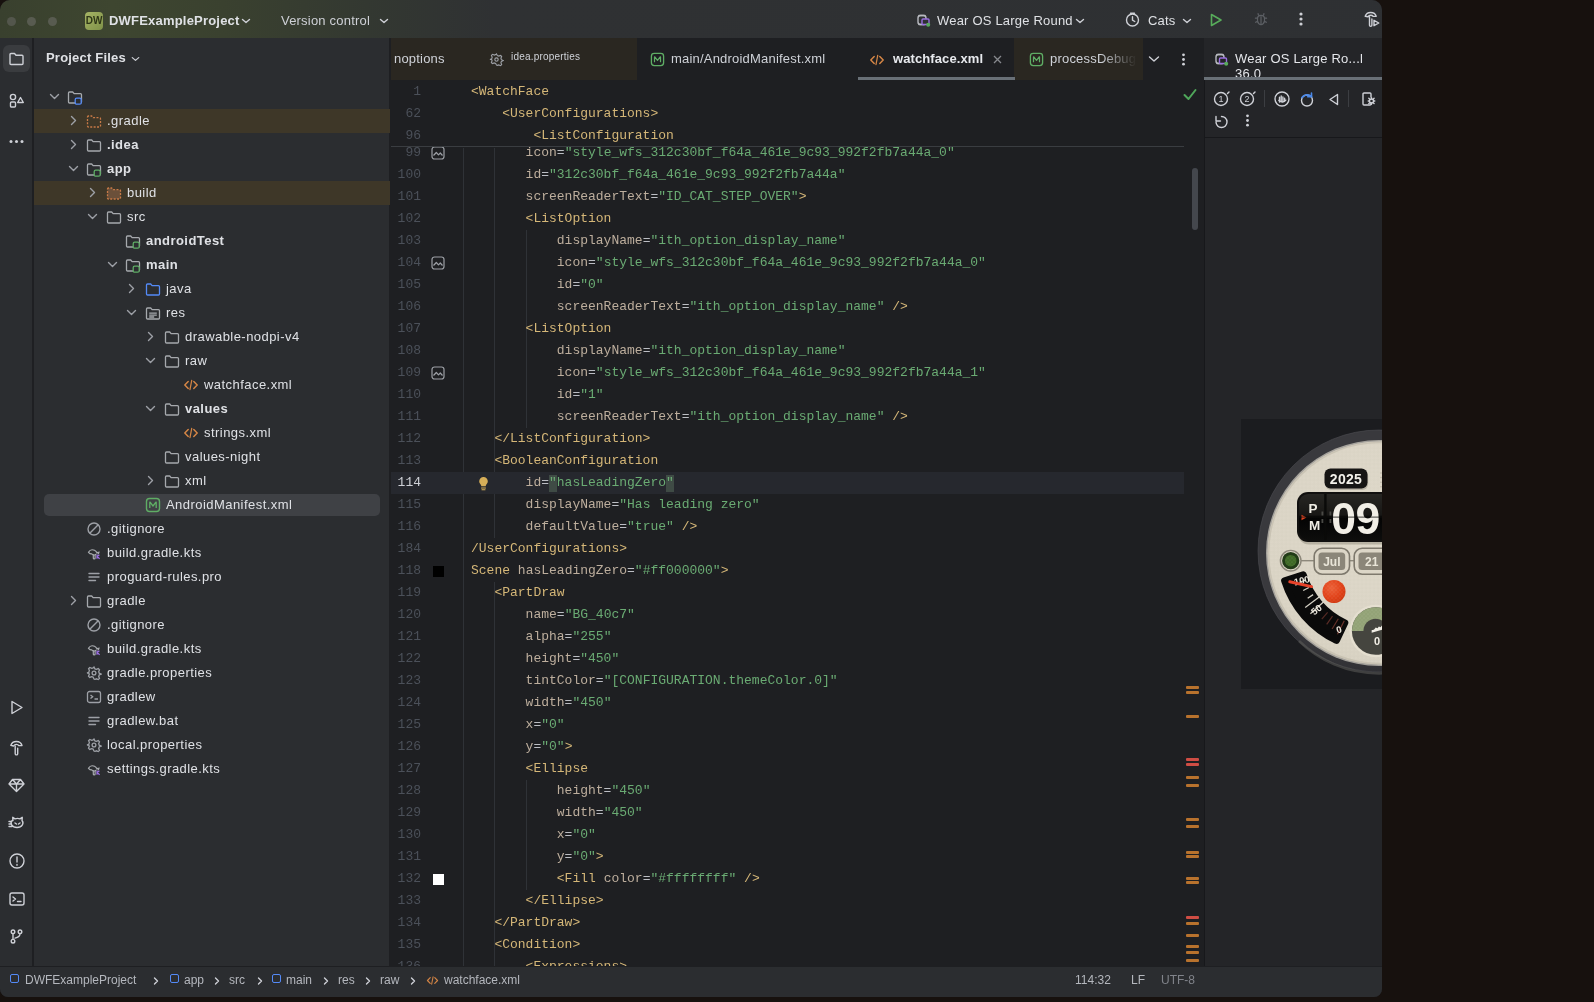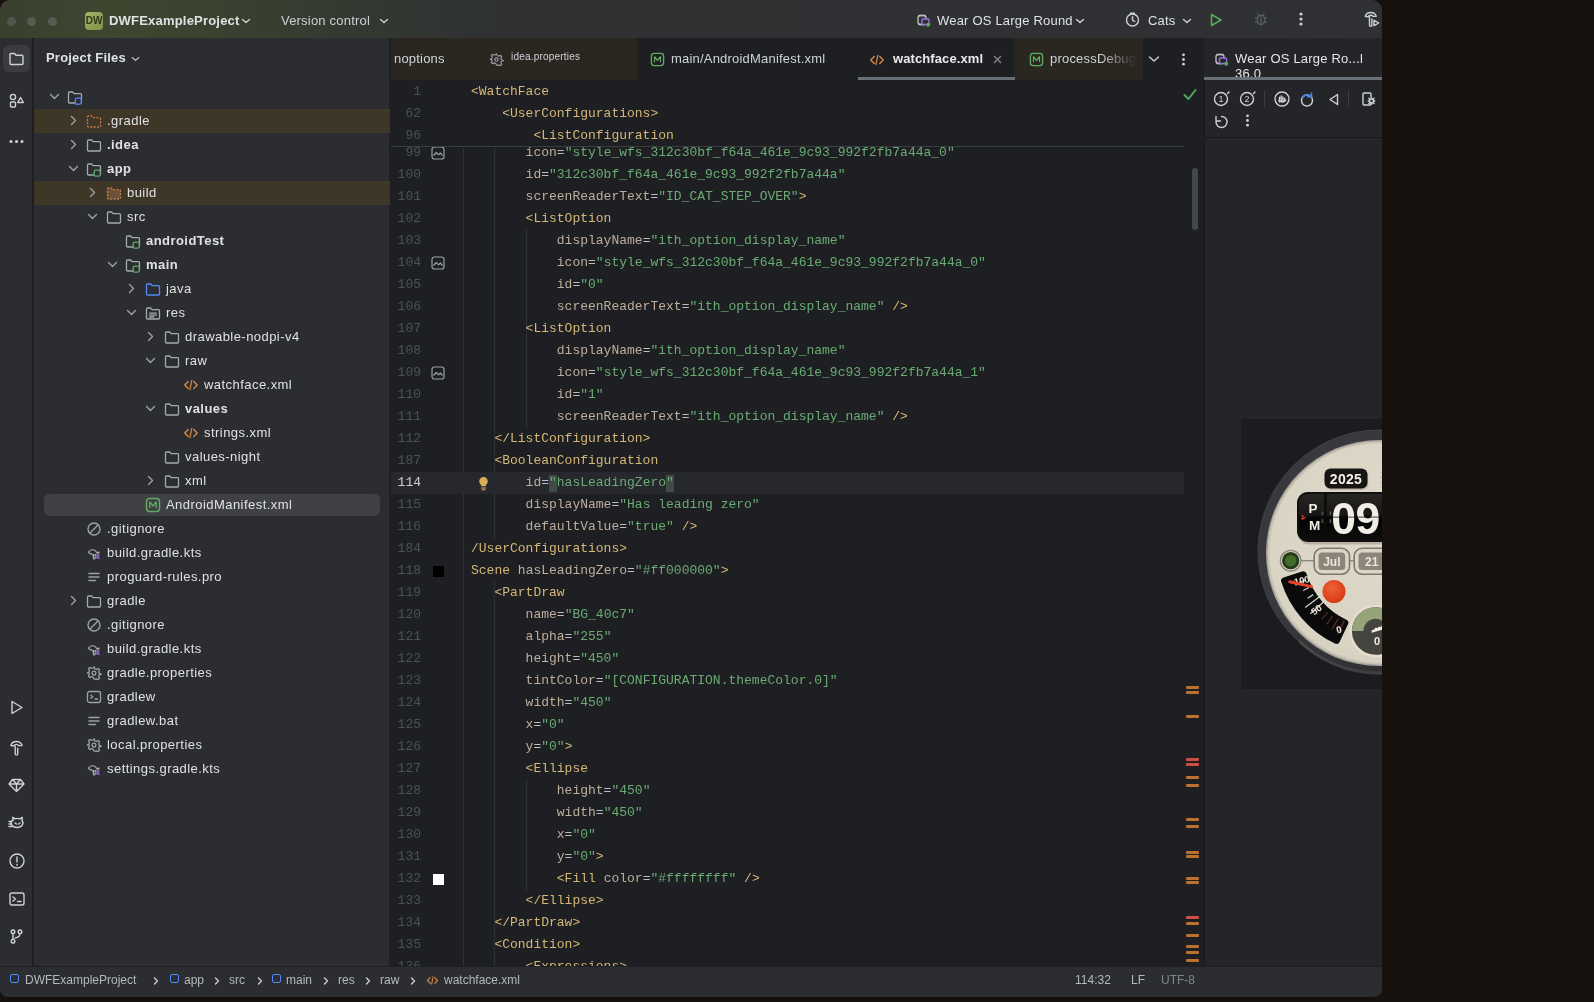--- a/index.html
+++ b/index.html
@@ -427,21 +427,21 @@
 <div class="ln ab" style="left:391px;top:340px;color:#4b5059">108</div>
 <div class="code ab" style="left:556.8px;top:340px"><span class="a">displayName</span><span class="p">=</span><span class="v">"ith_option_display_name"</span></div>
 <div class="ln ab" style="left:391px;top:362px;color:#4b5059">109</div>
 <div class="code ab" style="left:556.8px;top:362px"><span class="a">icon</span><span class="p">=</span><span class="v">"style_wfs_312c30bf_f64a_461e_9c93_992f2fb7a44a_1"</span></div>
 <div class="ln ab" style="left:391px;top:384px;color:#4b5059">110</div>
 <div class="code ab" style="left:556.8px;top:384px"><span class="a">id</span><span class="p">=</span><span class="v">"1"</span></div>
 <div class="ln ab" style="left:391px;top:406px;color:#4b5059">111</div>
 <div class="code ab" style="left:556.8px;top:406px"><span class="a">screenReaderText</span><span class="p">=</span><span class="v">"ith_option_display_name"</span><span class="t"> /&gt;</span></div>
 <div class="ln ab" style="left:391px;top:428px;color:#4b5059">112</div>
 <div class="code ab" style="left:494.4px;top:428px"><span class="t">&lt;/ListConfiguration&gt;</span></div>
-<div class="ln ab" style="left:391px;top:450px;color:#4b5059">187</div>
+<div class="ln ab" style="left:391px;top:450px;color:#4b5059">113</div>
 <div class="code ab" style="left:494.4px;top:450px"><span class="t">&lt;BooleanConfiguration</span></div>
 <div class="ln ab" style="left:391px;top:472px;color:#ced0d6">114</div>
 <div class="code ab" style="left:525.6px;top:472px"><span class="a">id</span><span class="p">=</span><span class="v">"hasLeadingZero"</span></div>
 <div class="ln ab" style="left:391px;top:494px;color:#4b5059">115</div>
 <div class="code ab" style="left:525.6px;top:494px"><span class="a">displayName</span><span class="p">=</span><span class="v">"Has leading zero"</span></div>
 <div class="ln ab" style="left:391px;top:516px;color:#4b5059">116</div>
 <div class="code ab" style="left:525.6px;top:516px"><span class="a">defaultValue</span><span class="p">=</span><span class="v">"true"</span><span class="t"> /&gt;</span></div>
 <div class="ln ab" style="left:391px;top:538px;color:#4b5059">184</div>
 <div class="code ab" style="left:471.0px;top:538px"><span class="t">/UserConfigurations&gt;</span></div>
 <div class="ln ab" style="left:391px;top:560px;color:#4b5059">118</div>

